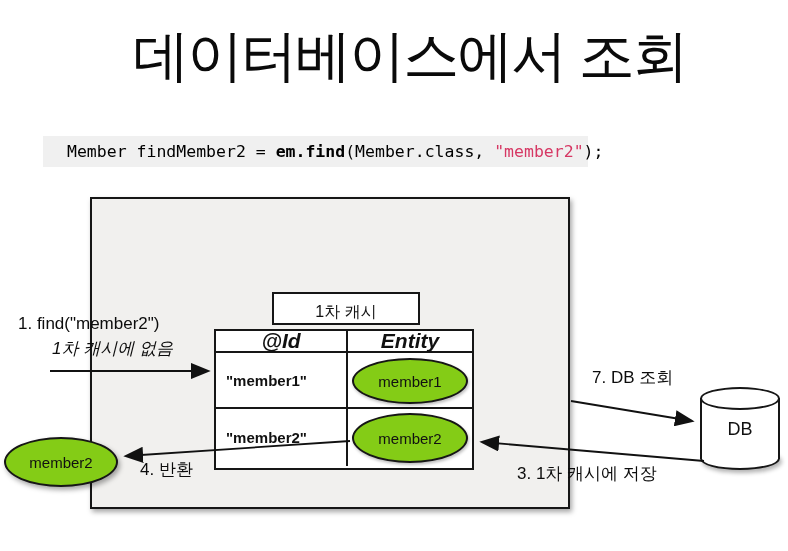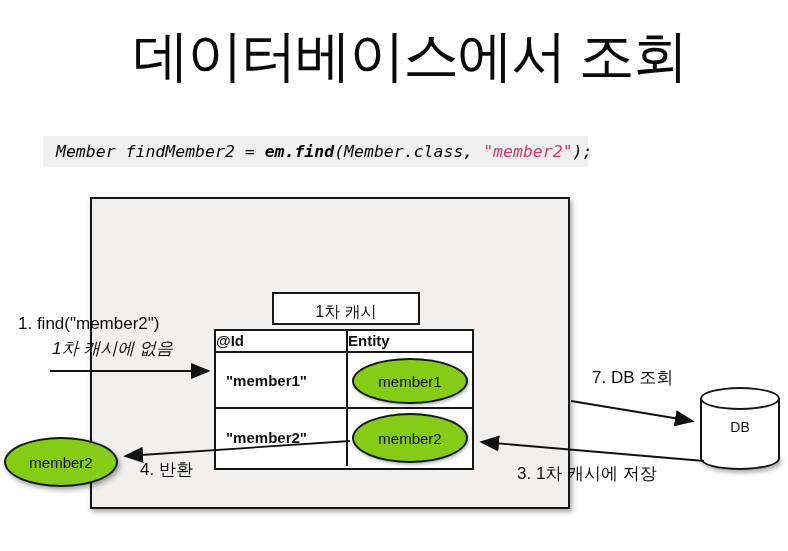--- a/index.html
+++ b/index.html
@@ -8,21 +8,21 @@
   .stage { position:relative; width:788px; height:551px; background:#fff;margin-top:9px; }
 
   
   .title { position:absolute; top:10px; left:0; width:788px; text-align:center;
            font-size:56px; font-weight:400; letter-spacing:-2px; color:#0a0a0a;
            transform:translateX(16px); white-space:nowrap; }
 
   
   .codebar { position:absolute; left:43px; top:127px; width:545px; height:31px;
              background:#f0f0f0; font-family:"DejaVu Sans Mono","Liberation Mono",monospace;
-             font-size:16.5px; line-height:31px; padding-left:13px; white-space:pre; color:#000;font-style:italic; }
+             font-size:16.5px; line-height:31px; padding-left:24px; white-space:pre; color:#000; }
   .codebar .kw { font-weight:700; }
   .codebar .str { color:#d63864; }
 
   
   .pbox { position:absolute; left:90px; top:188px; width:480px; height:312px;
           background:#f1f0ee; border:2px solid #161616;
           box-shadow:2px 3px 5px rgba(0,0,0,0.35); }
   .pbox-title { position:absolute; left:90px; top:206px; width:480px; text-align:center;
                 font-size:17px; font-weight:700; }
 
@@ -32,41 +32,41 @@
               font-size:16px; line-height:35px; }
 
   
   .ctable { position:absolute; left:214px; top:320px; width:260px; height:141px;
             border:2px solid #161616; background:#fff; }
   .ctable .hrow { display:flex; height:22px; border-bottom:2px solid #161616; }
   .ctable .drow1 { display:flex; height:56px; border-bottom:2px solid #161616; }
   .ctable .drow2 { display:flex; height:57px; }
   .ctable .c1 { width:132px; border-right:2px solid #161616; position:relative; }
   .ctable .c2 { width:124px; position:relative; }
-  .ctable .hcell { font-weight:700; font-size:15px; line-height:20px; }
+  .ctable .hcell { font-weight:700; font-size:21px; text-align:center; line-height:20px;font-style:italic; }
   .idcell { font-weight:700; font-size:15px; padding-left:10px; display:flex; align-items:center; height:100%; }
 
   .oval { position:absolute; background:#84cc16; border:2px solid #161616; border-radius:50%;
           display:flex; align-items:center; justify-content:center; font-size:15px;
           box-shadow:1px 2px 3px rgba(0,0,0,0.25); }
   .oval.in1 { left:4px; top:5px; width:116px; height:46px; }
   .oval.in2 { left:4px; top:4px; width:116px; height:50px; }
   .oval.result { position:absolute; left:4px; top:428px; width:114px; height:50px;
                  box-shadow:2px 3px 5px rgba(0,0,0,0.35); }
 
   
   .db-bottom { position:absolute; left:700px; top:438px; width:80px; height:23px;
                background:#fff; border:2.5px solid #161616; border-radius:50%;
                box-shadow:2px 3px 4px rgba(0,0,0,0.3); }
   .db-body { position:absolute; left:700px; top:389px; width:80px; height:61px;
              background:#fff; border-left:2.5px solid #161616; border-right:2.5px solid #161616; }
   .db-top { position:absolute; left:700px; top:378px; width:80px; height:23px;
             background:#fff; border:2.5px solid #161616; border-radius:50%; }
   .db-label { position:absolute; left:700px; top:410px; width:80px; text-align:center;
-              font-size:14px; color:#111; }
+              font-size:18px; color:#111; }
 
   
   .ann { position:absolute; font-size:17px; color:#0c0c0c; white-space:nowrap; }
   .a1l1 { left:18px; top:305px; }
   .a1l2 { left:52px; top:328px;font-style:italic; }
   .a2 { left:592px; top:357px; }
   .a3 { left:517px; top:453px; }
   .a4 { left:140px; top:449px; }
 
   

